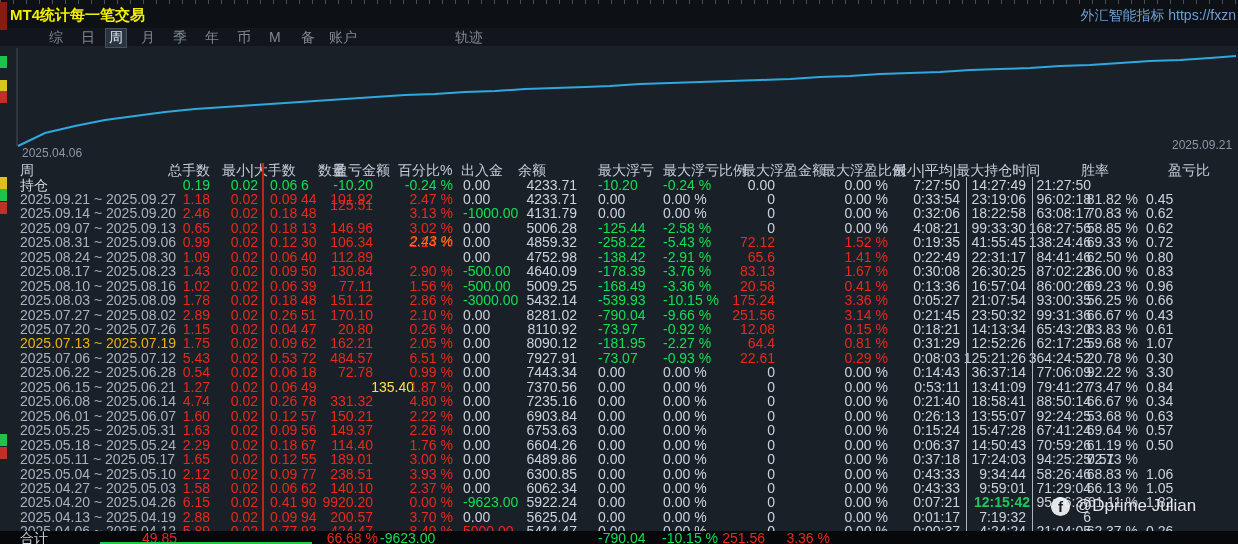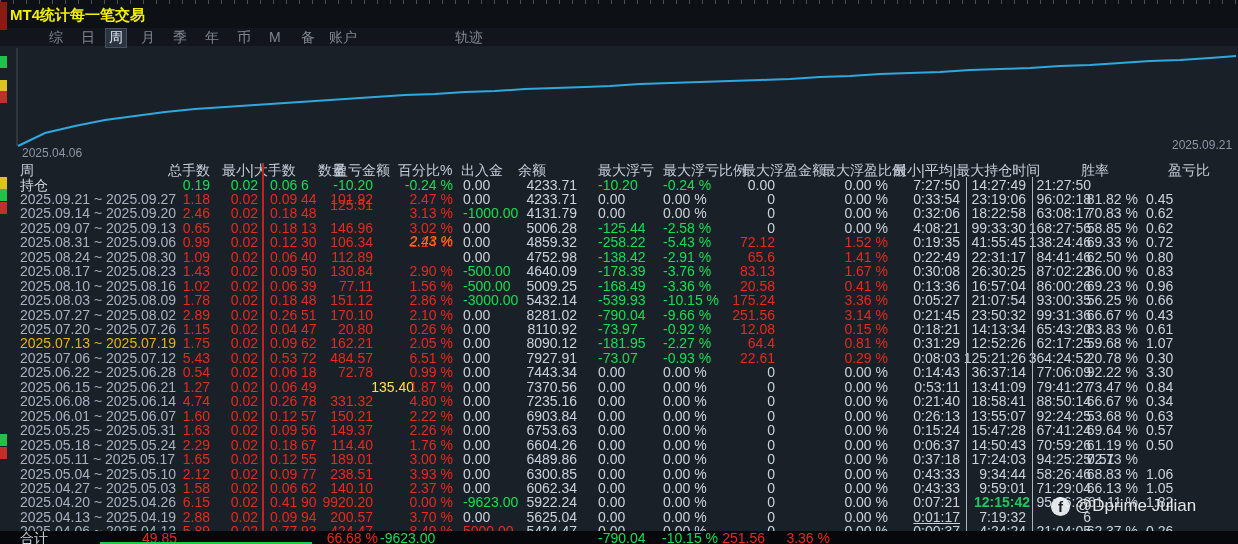--- a/index.html
+++ b/index.html
@@ -29,20 +29,21 @@
   #wmtext{color:#f2f4f6;font-size:17px;white-space:nowrap;text-shadow:0 0 2px rgba(0,0,0,.6);}
 </style>
 </head>
 <body>
 
 <div id="app">
 
   <div id="titlebar">
     <div id="topticks"></div>
     <span id="apptitle">MT4统计每一笔交易</span>
+    <span id="toplink">外汇智能指标 https://fxzn</span>
   </div>
 
   <div id="menubar">
       <span class="mitem" style="left: 46px;">综</span>
       <span class="mitem" style="left: 78px;">日</span>
       <span class="mitem active" style="left: 106px;">周</span>
       <span class="mitem" style="left: 138px;">月</span>
       <span class="mitem" style="left: 170px;">季</span>
       <span class="mitem" style="left: 202px;">年</span>
       <span class="mitem" style="left: 234px;">币</span>
@@ -493,21 +494,21 @@
       <span class="cell" style="color: rgb(232, 41, 28); top: 349.85px; left: 270px;">0.09</span>
       <span class="cell" style="color: rgb(232, 41, 28); top: 349.85px; left: 301px;">94</span>
       <span class="cell" style="color: rgb(232, 41, 28); top: 349.85px; right: 865px;">200.57</span>
       <span class="cell" style="color: rgb(232, 41, 28); top: 349.85px; right: 785px;">3.70 %</span>
       <span class="cell" style="color: rgb(201, 211, 221); top: 349.85px; left: 463px;">0.00</span>
       <span class="cell" style="color: rgb(201, 211, 221); top: 349.85px; right: 661px;">5625.04</span>
       <span class="cell" style="color: rgb(201, 211, 221); top: 349.85px; left: 598px;">0.00</span>
       <span class="cell" style="color: rgb(201, 211, 221); top: 349.85px; left: 663px;">0.00 %</span>
       <span class="cell" style="color: rgb(201, 211, 221); top: 349.85px; right: 463px;">0</span>
       <span class="cell" style="color: rgb(201, 211, 221); top: 349.85px; right: 350px;">0.00 %</span>
-      <span class="cell" style="color: rgb(201, 211, 221); top: 349.85px; right: 278px; text-decoration: underline;">0:01:17</span>
+      <span class="cell" style="color: rgb(201, 211, 221); top: 349.85px; right: 278px;">0:01:17</span>
       <span class="cell" style="color: rgb(201, 211, 221); top: 349.85px; right: 212px;">7:19:32</span>
       <span class="cell" style="color: rgb(201, 211, 221); top: 349.85px; right: 147px;">6</span>
       <span class="cell" style="color: rgb(167, 178, 191); top: 364.3px; left: 20px;">2025.04.06 ~ 2025.04.12</span>
       <span class="cell" style="color: rgb(232, 41, 28); top: 364.3px; right: 1028px;">5.89</span>
       <span class="cell" style="color: rgb(232, 41, 28); top: 364.3px; right: 980px;">0.02</span>
       <span class="cell" style="color: rgb(232, 41, 28); top: 364.3px; left: 270px;">0.77</span>
       <span class="cell" style="color: rgb(232, 41, 28); top: 364.3px; left: 301px;">93</span>
       <span class="cell" style="color: rgb(232, 41, 28); top: 364.3px; right: 865px;">424.47</span>
       <span class="cell" style="color: rgb(232, 41, 28); top: 364.3px; right: 785px;">8.49 %</span>
       <span class="cell" style="color: rgb(232, 41, 28); top: 364.3px; left: 463px;">5000.00</span>

